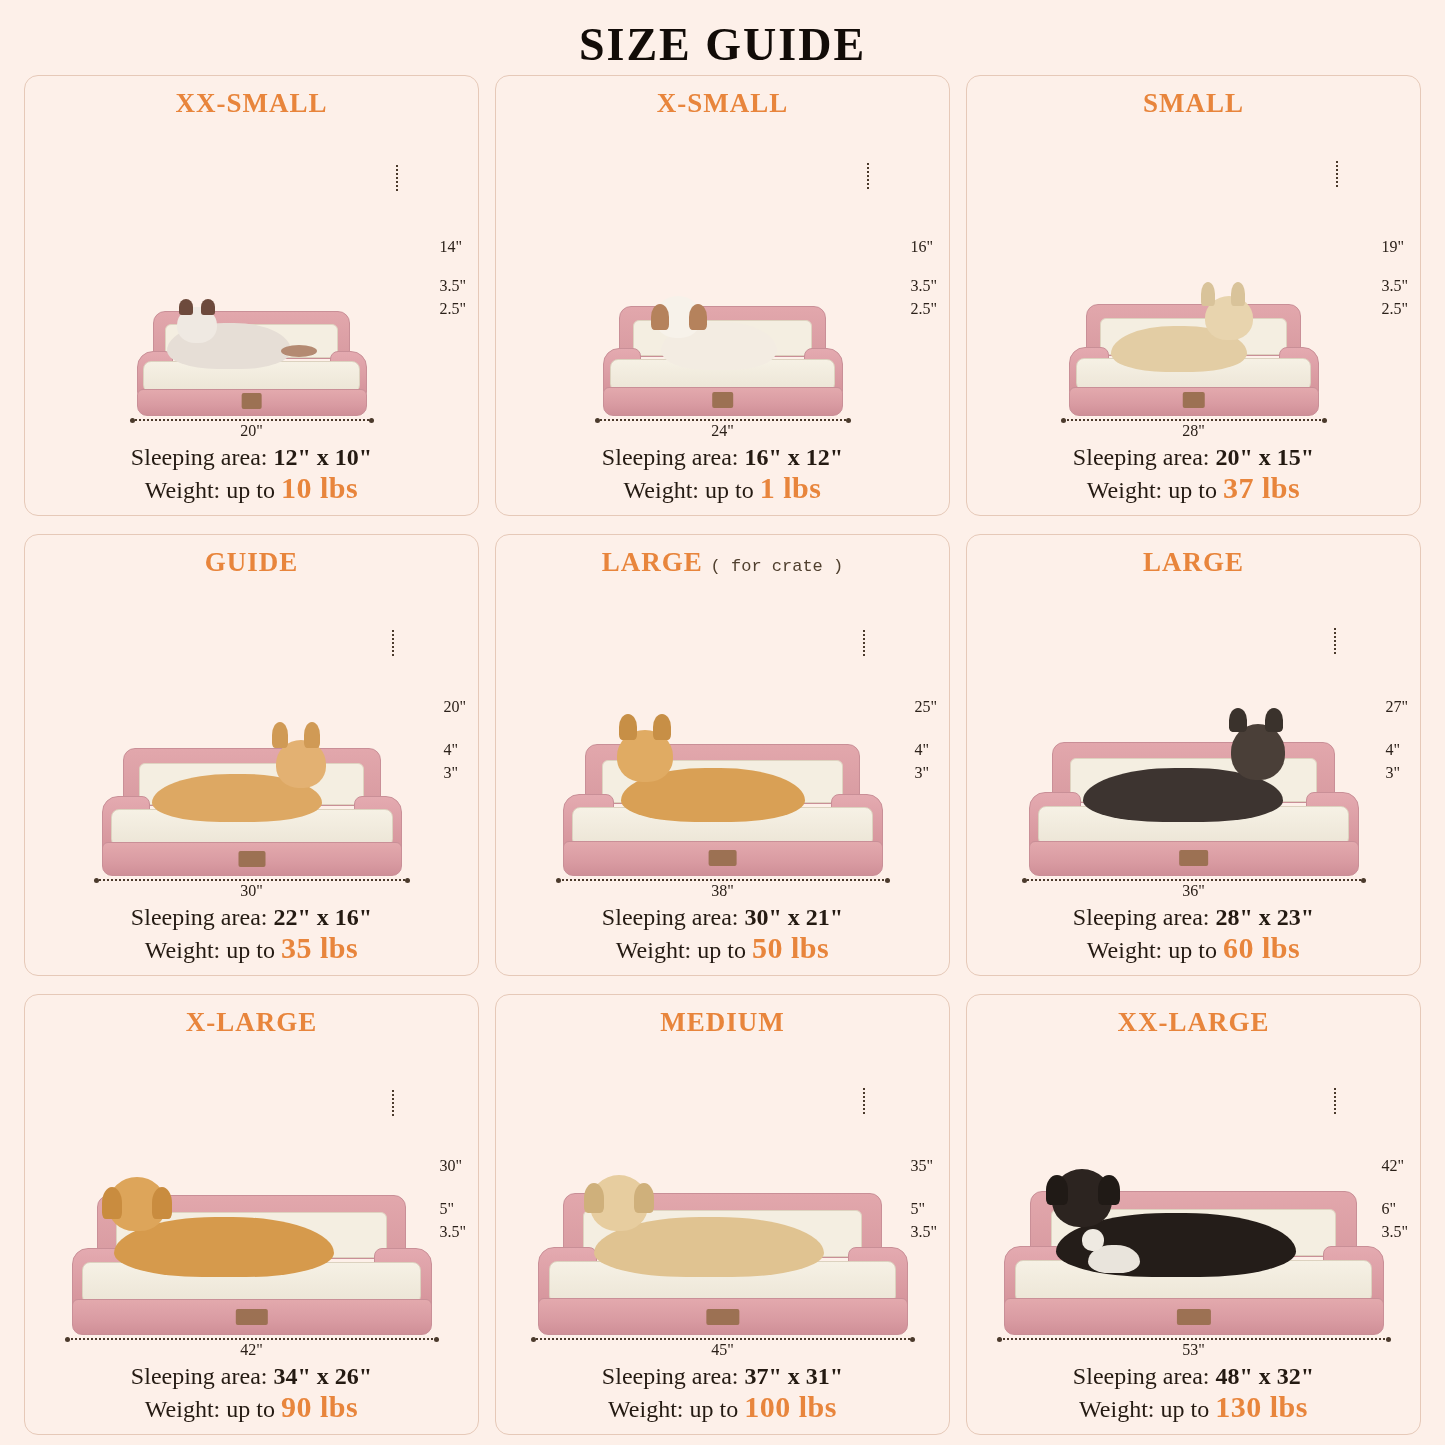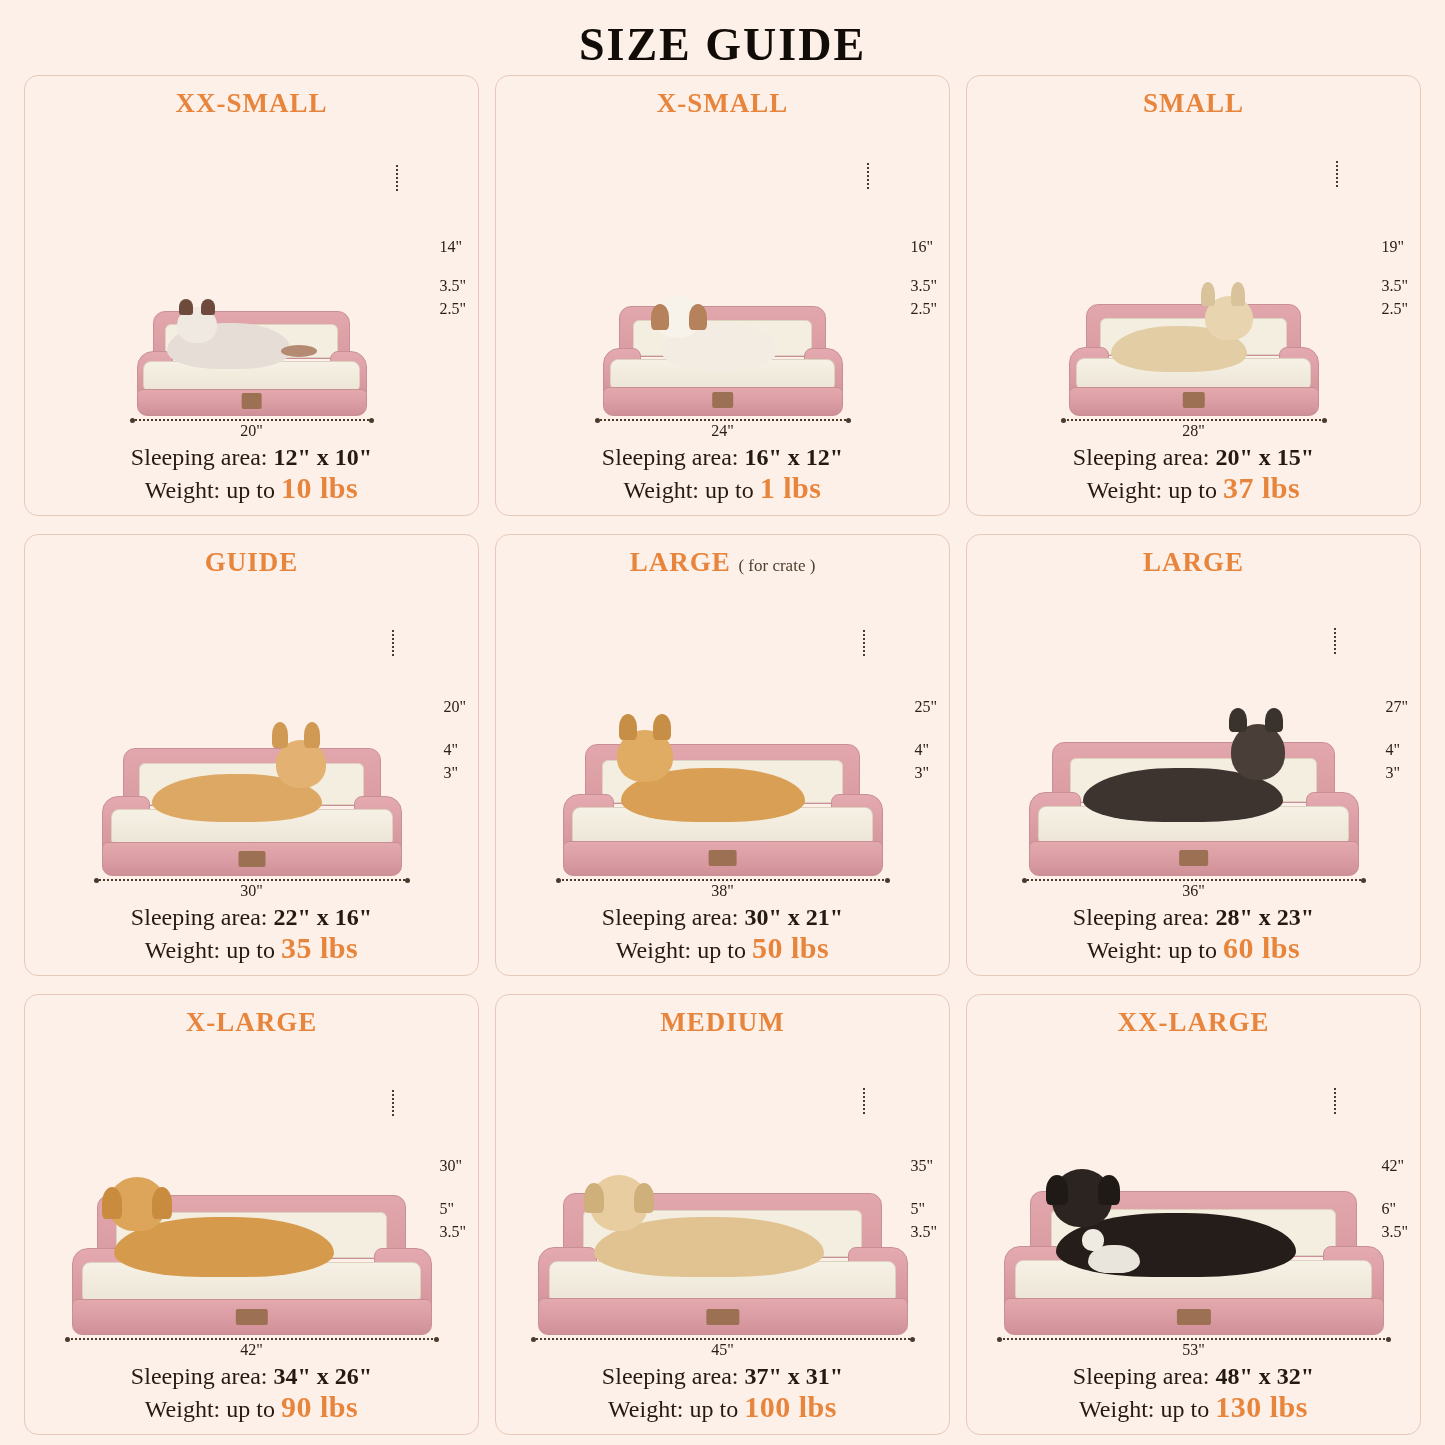--- a/index.html
+++ b/index.html
@@ -68,20 +68,21 @@
     margin-top: 4px;
     margin-bottom: 0;
     text-align: center;
     white-space: nowrap;
   }
   .card-title .note {
     font-size: 17px;
     font-weight: normal;
     letter-spacing: 0;
     color: #50402f;
+    font-family: Liberation Mono, monospace;
   }
   .illus {
     position: relative;
     flex: 1 1 auto;
     width: 100%;
     min-height: 0;
   }
   
   .bed {
     position: absolute;

